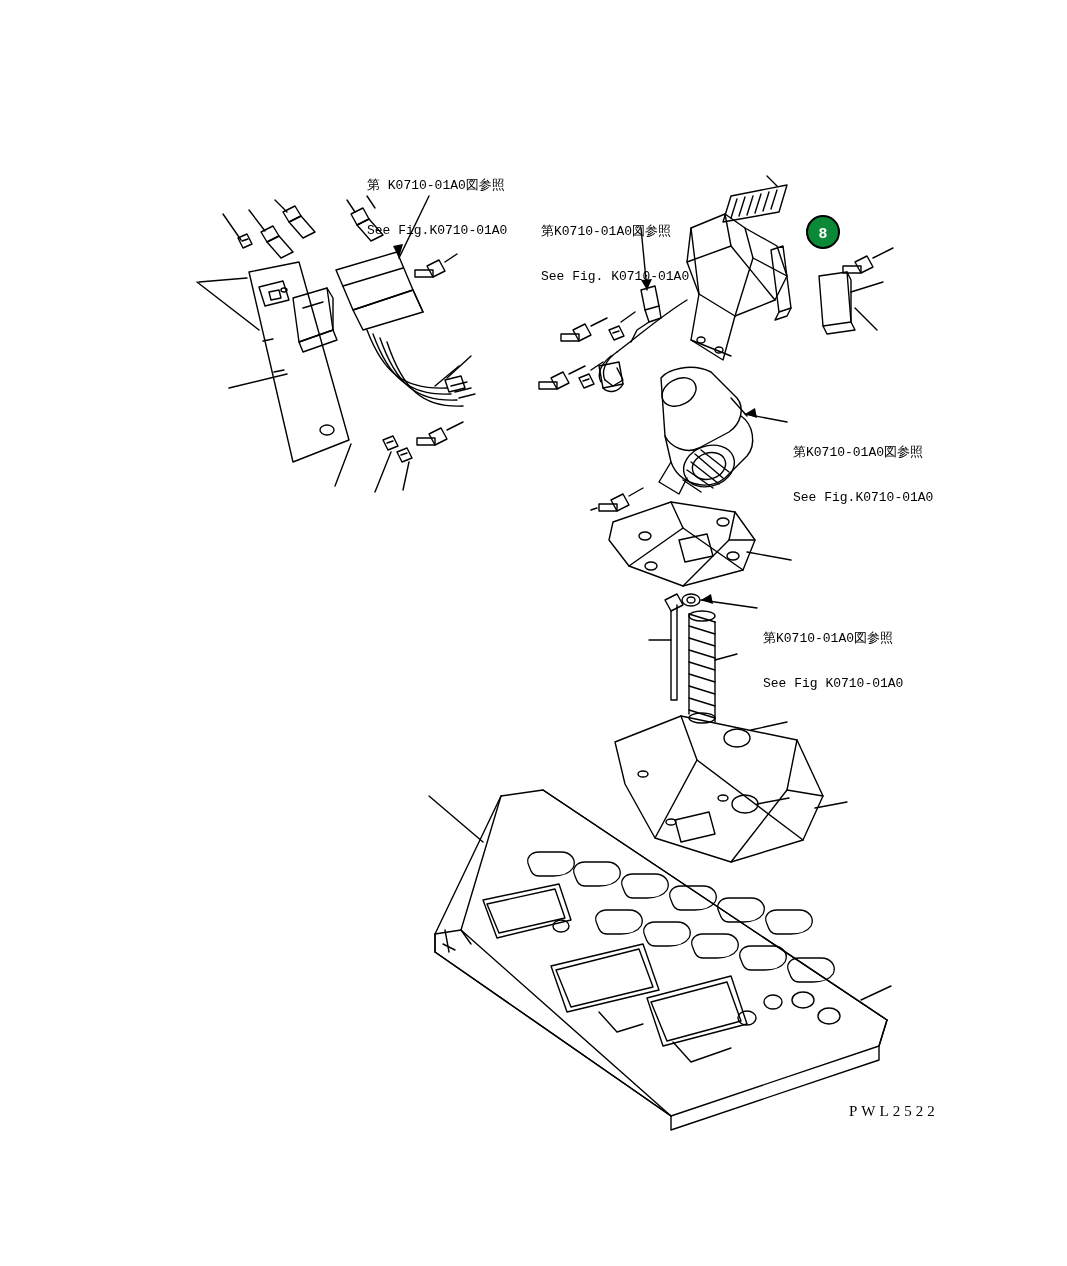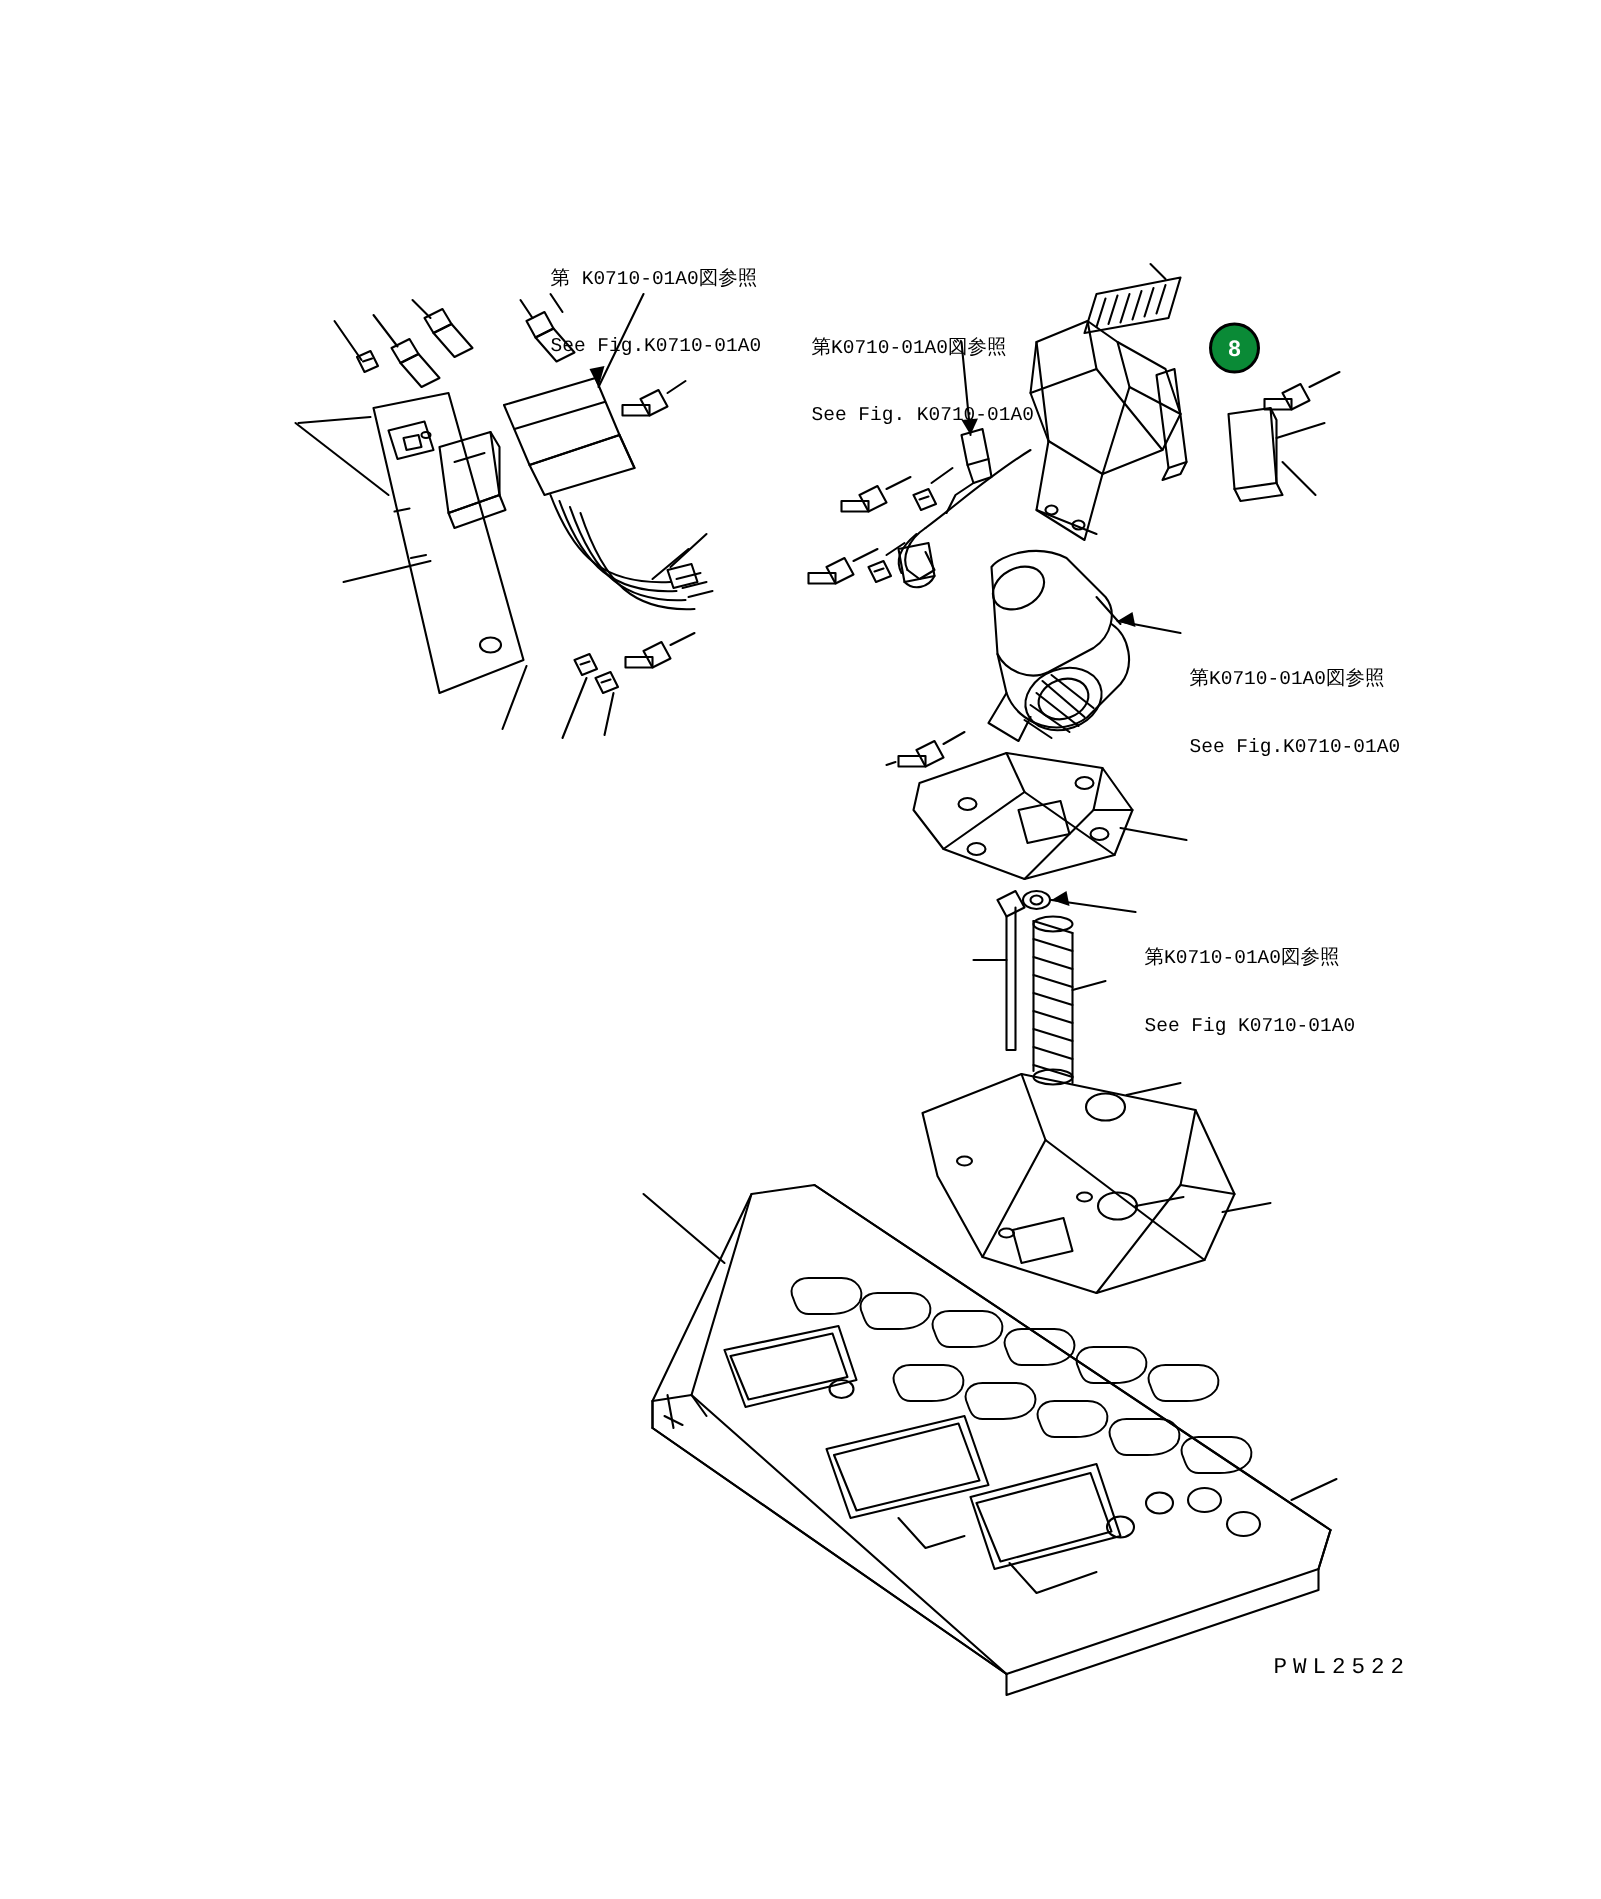--- a/index.html
+++ b/index.html
@@ -37,21 +37,21 @@
     font-family: "Liberation Sans", sans-serif;
     font-size: 15px;
     font-weight: bold;
     display: flex;
     align-items: center;
     justify-content: center;
     box-sizing: border-box;
   }
   .drawing-code {
     position: absolute;
-    font-family: Liberation Mono, monospace;
+    font-family: Liberation Serif, serif;
     font-size: 15px;
     letter-spacing: 4px;
     color: #000000;
   }
   svg.art {
     position: absolute;
     left: 0;
     top: 0;
     width: 1067px;
     height: 1266px;

